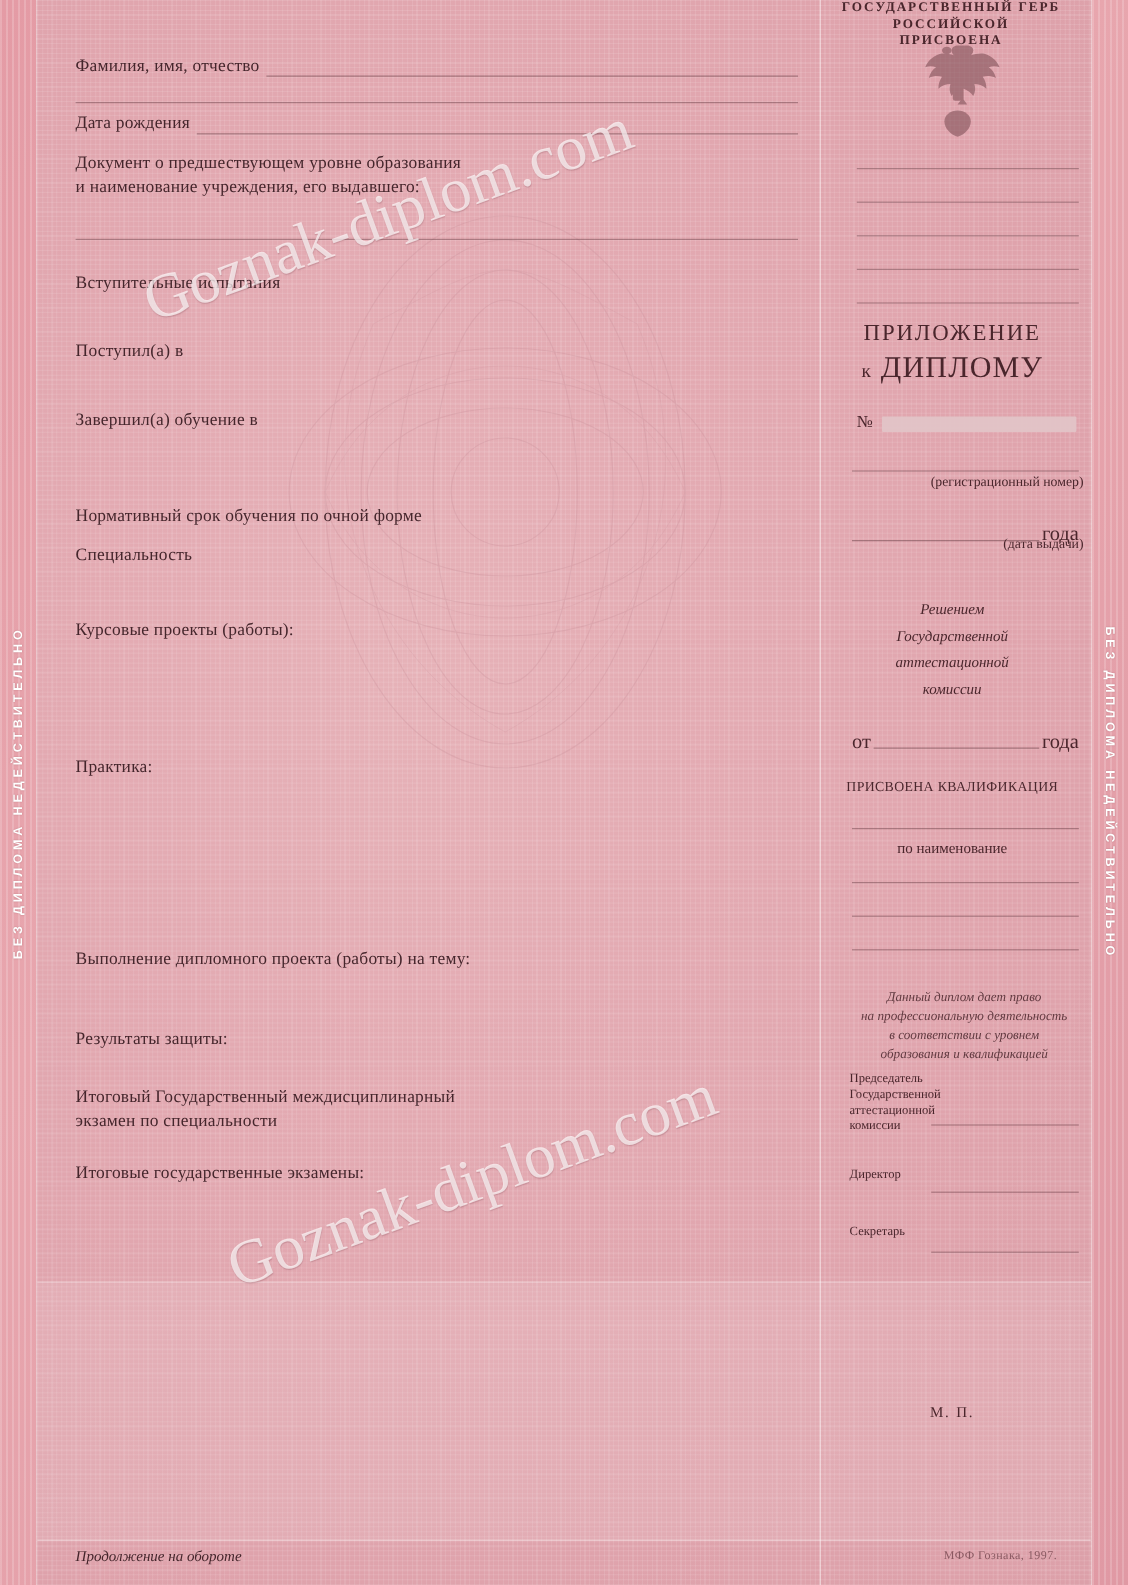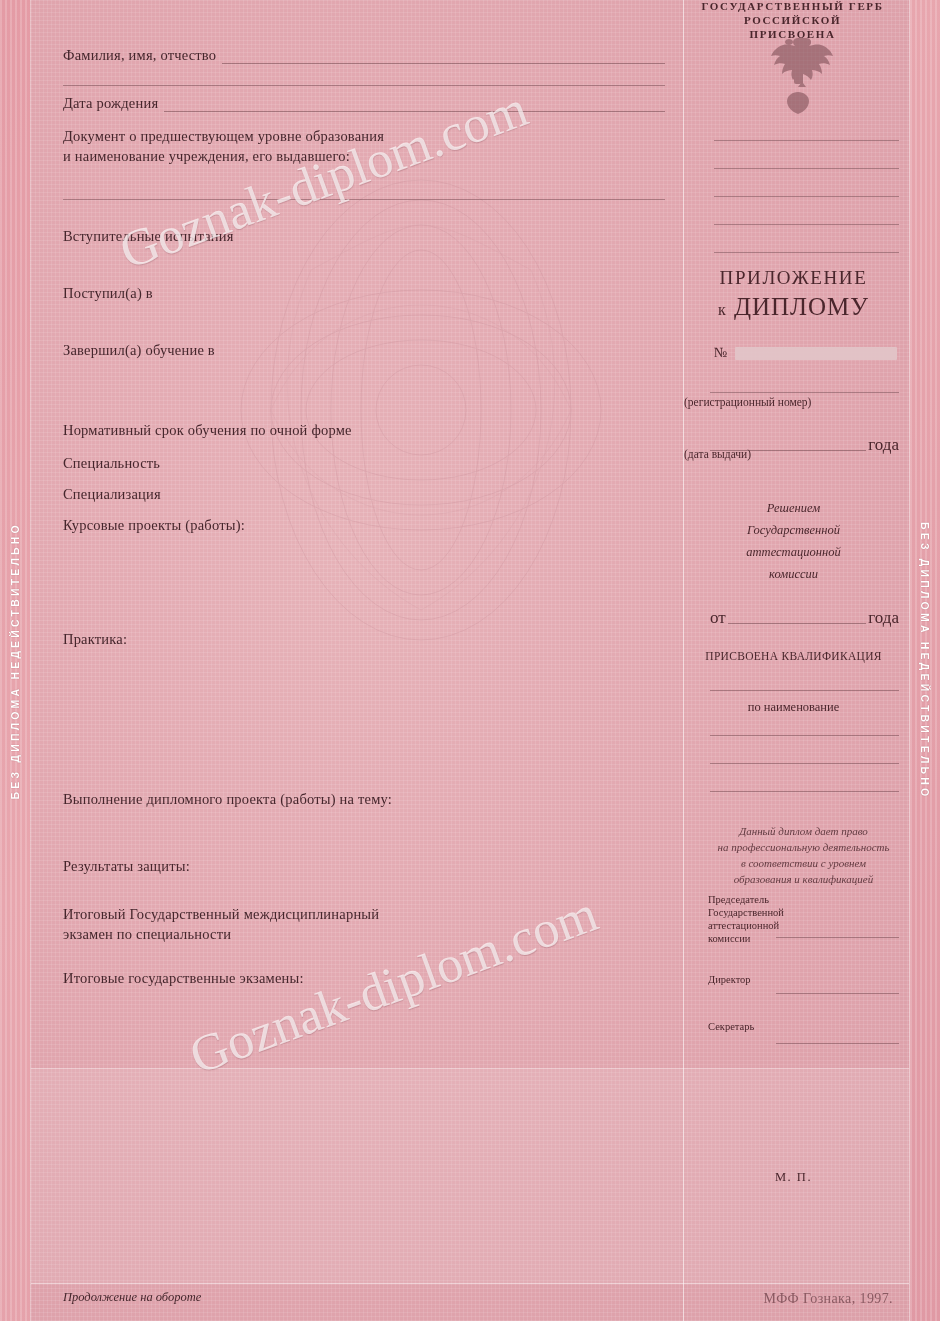--- a/index.html
+++ b/index.html
@@ -194,21 +194,21 @@
   }
   .redact {
     flex: 1 1 auto;
     height: 13px;
     background: rgba(226,196,200,0.92);
     border-radius: 1px;
   }
   .caption {
     position: absolute;
     left: 0; right: 8px;
-    text-align: left;
+    text-align: right;
     font-size: 11.5px;
     color: #4a262c;
   }
   .rc-center {
     position: absolute;
     left: 0; right: 8px;
     text-align: center;
     color: #4a262c;
   }
   .decision {
@@ -262,23 +262,23 @@
     position: absolute;
     left: 0; right: 8px;
     top: 1170px;
     text-align: center;
     font-size: 12.5px;
     letter-spacing: 1.5px;
     color: #4a262c;
   }
   .goznak {
     position: absolute;
-    right: 18px;
+    right: 30px;
     top: 1291px;
-    font-size: 14px;
+    font-size: 10px;
     color: #6d4048;
     opacity: 0.75;
     letter-spacing: 0.4px;
     font-family: Liberation Serif, serif;
   }
   .cont {
     position: absolute;
     left: 32px;
     top: 1290px;
     font-size: 12.5px;
@@ -356,21 +356,20 @@
       <div class="row" style="top:228px;">Вступительные испытания</div>
 
       <div class="row" style="top:285px;">Поступил(а) в</div>
 
       <div class="row" style="top:342px;">Завершил(а) обучение в</div>
 
       <div class="row" style="top:422px;">Нормативный срок обучения по очной форме</div>
 
       <div class="row" style="top:455px;">Специальность</div>
 
-      <div class="row" style="top:486px;">Специализация</div>
 
       <div class="row" style="top:517px;">Курсовые проекты (работы):</div>
 
       <div class="row" style="top:631px;">Практика:</div>
 
       <div class="row" style="top:791px;">Выполнение дипломного проекта (работы) на тему:</div>
 
       <div class="row" style="top:858px;">Результаты защиты:</div>
 
       <div class="row" style="top:970px;">Итоговые государственные экзамены:</div>

